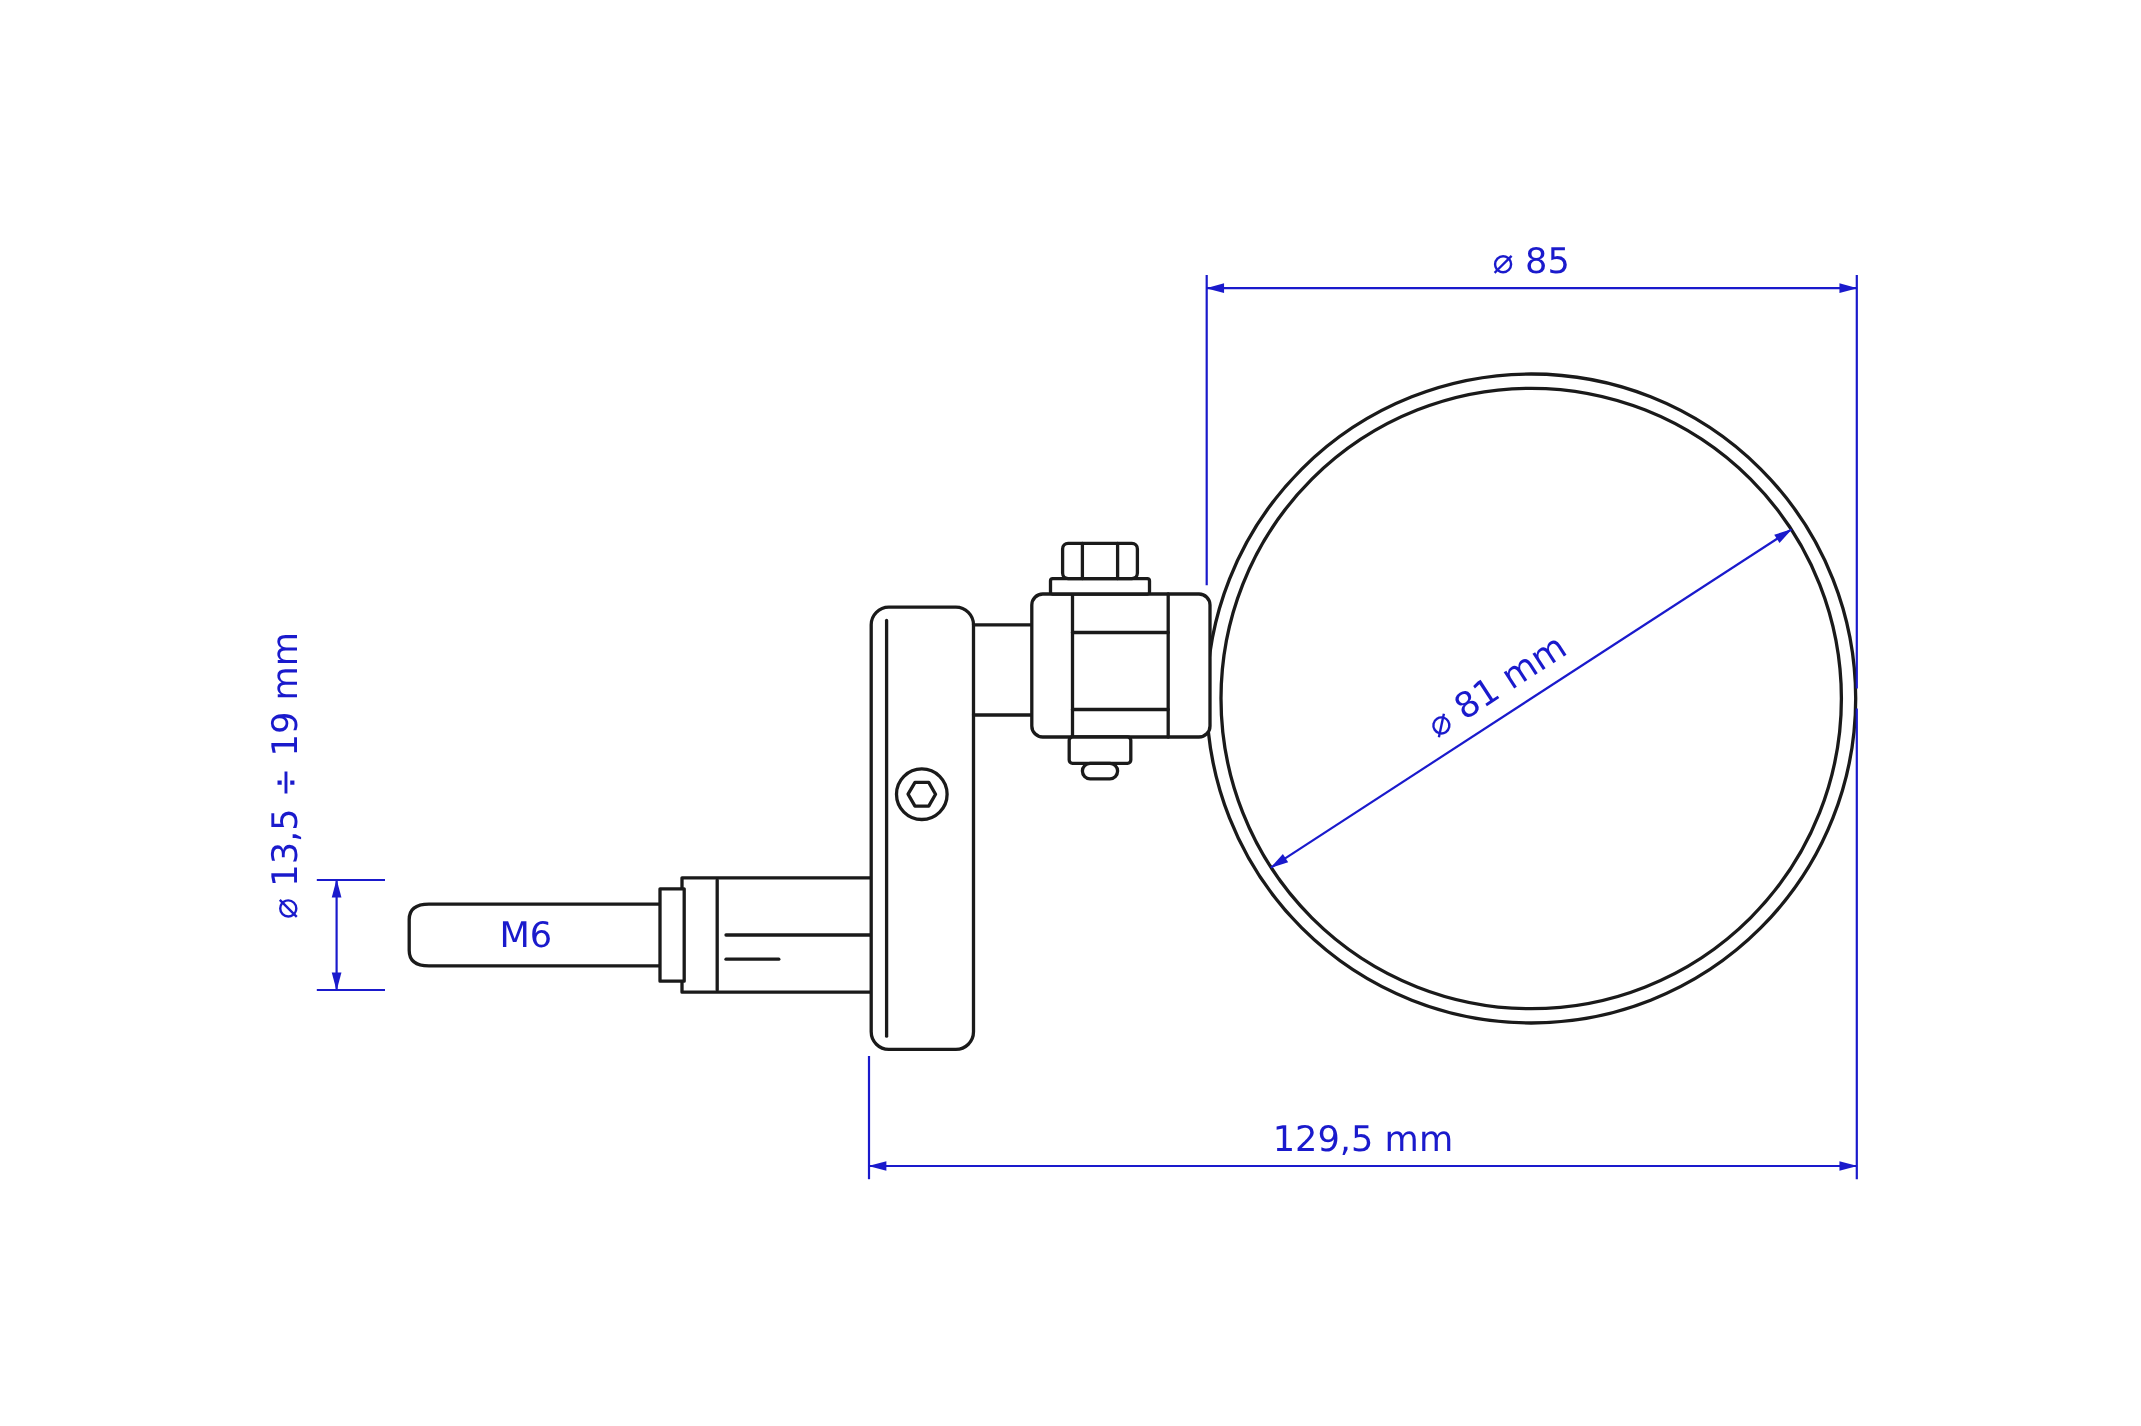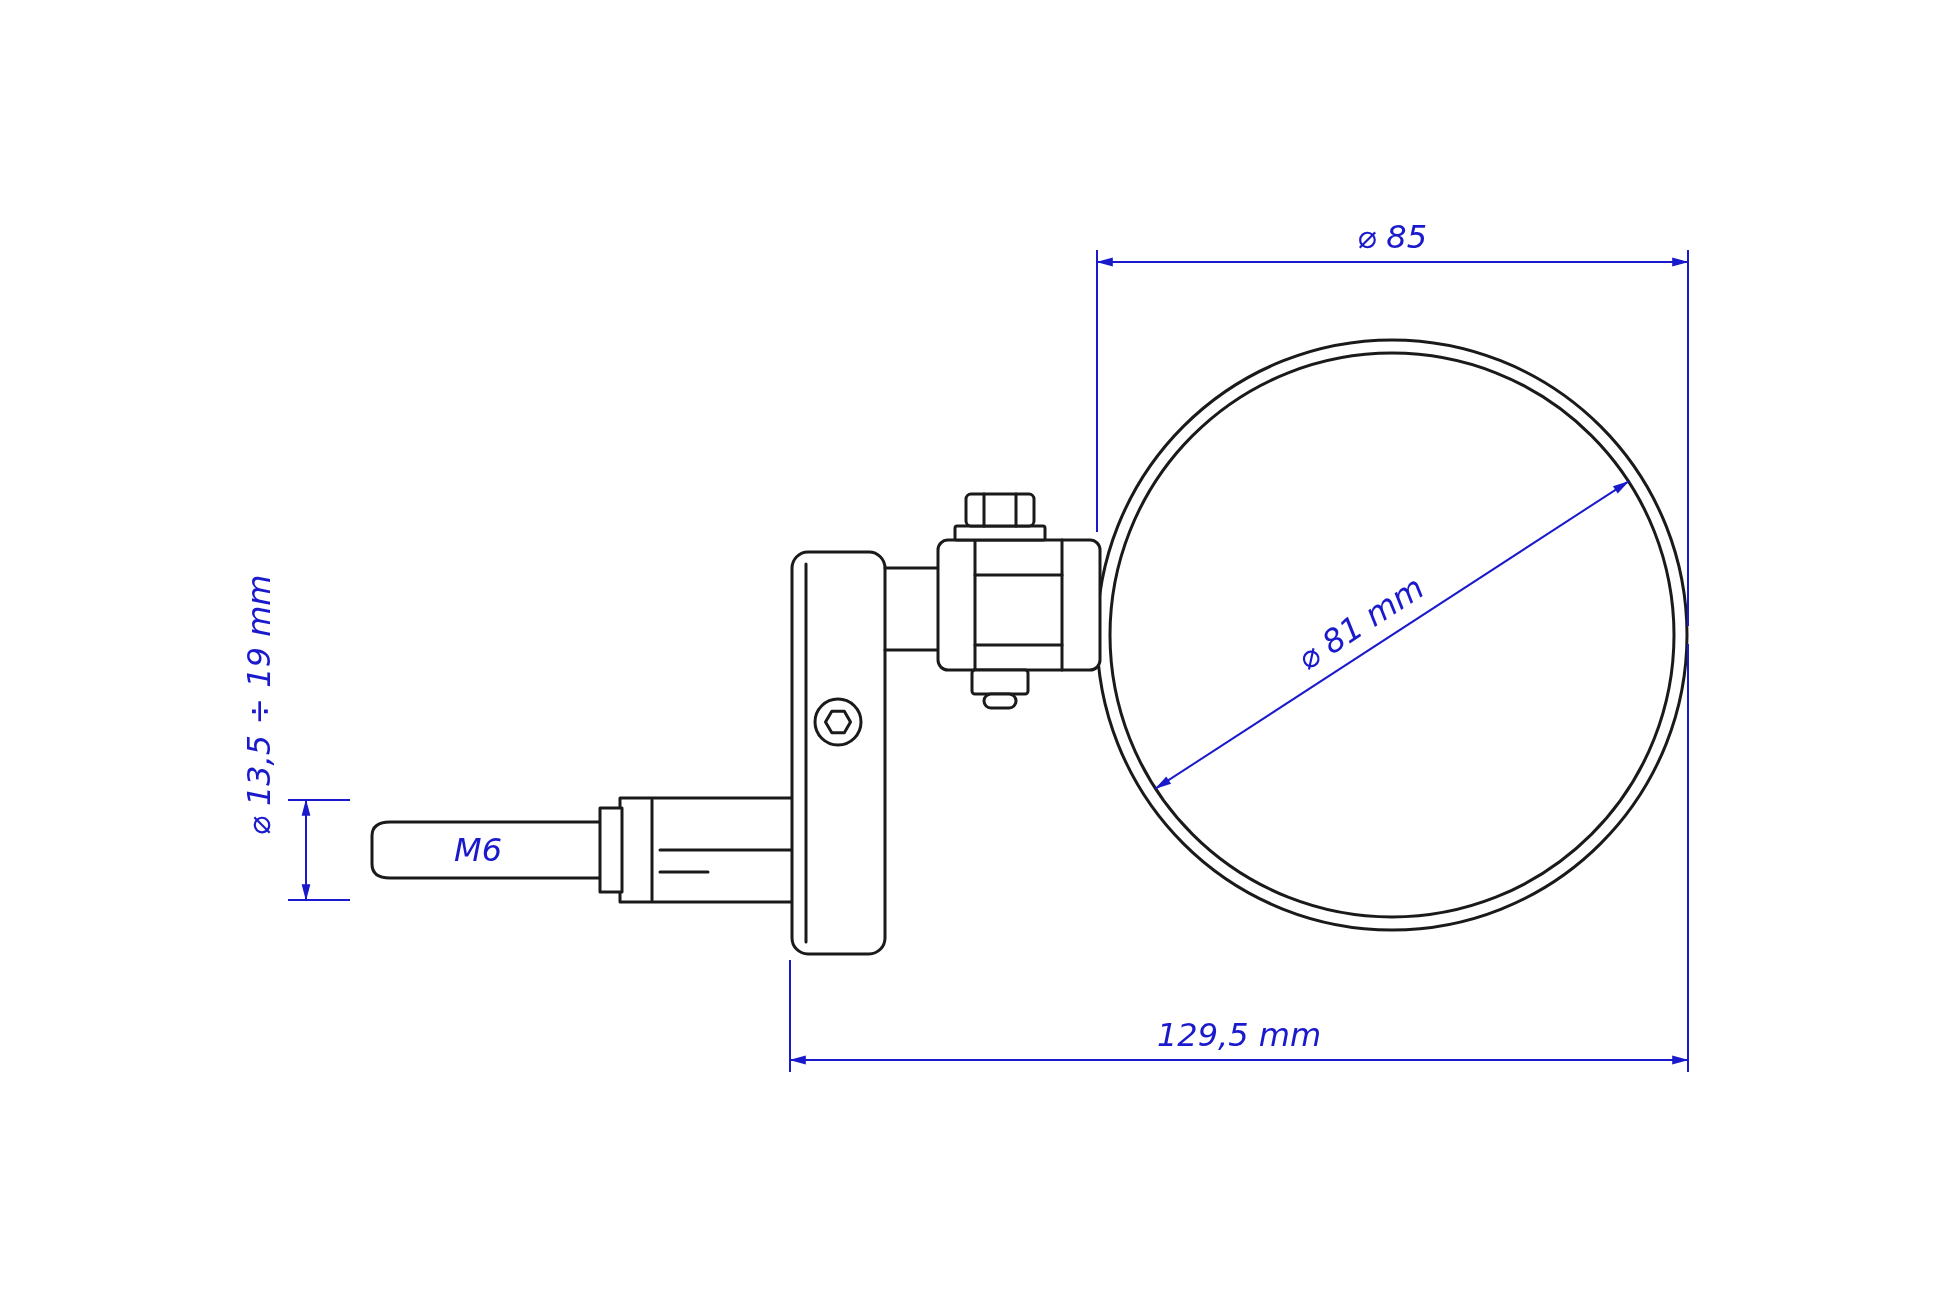--- a/index.html
+++ b/index.html
@@ -8,21 +8,20 @@
     padding: 0;
     background: #ffffff;
   }
   .stage {
     position: relative;
     width: 1946px;
     height: 1252px;
     background: #ffffff;
     font-family: "DejaVu Sans", sans-serif;
     overflow: hidden;
-    font-style: italic;
   }
   svg { display: block; }
 
   
   .obj {
     stroke: #1a1a1a;
     stroke-width: 3;
     fill: none;
     stroke-linecap: round;
     stroke-linejoin: round;

